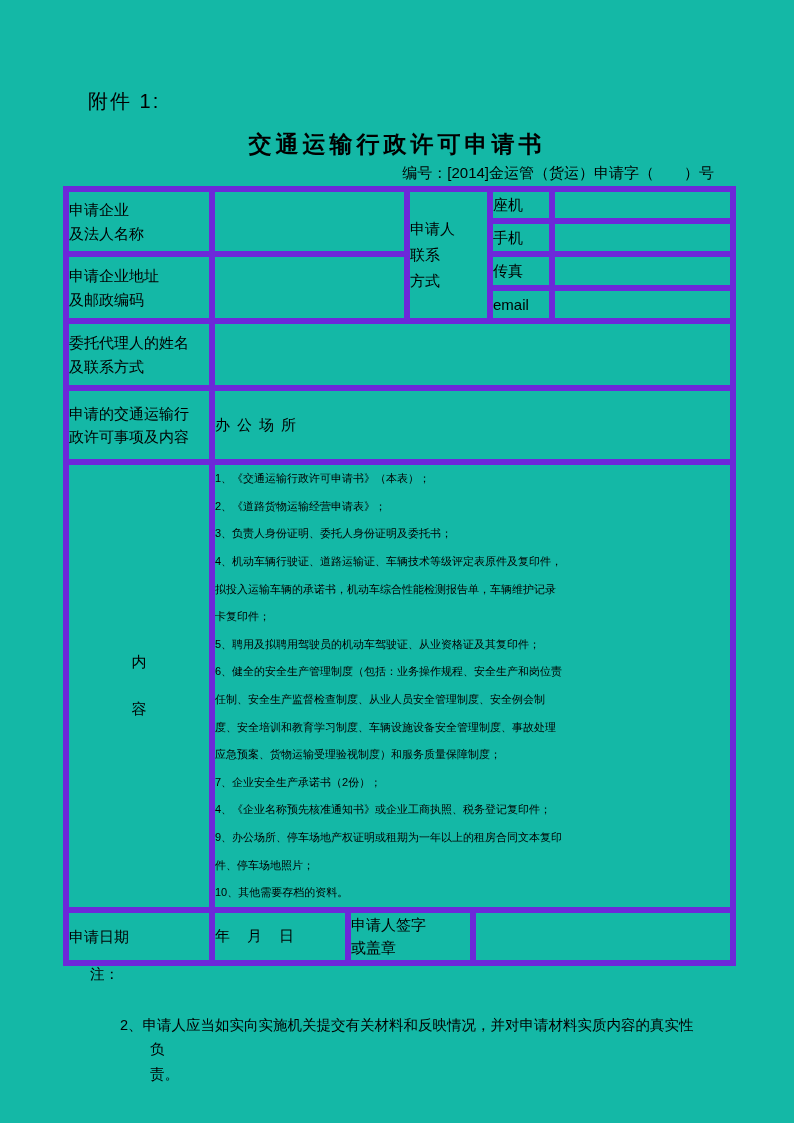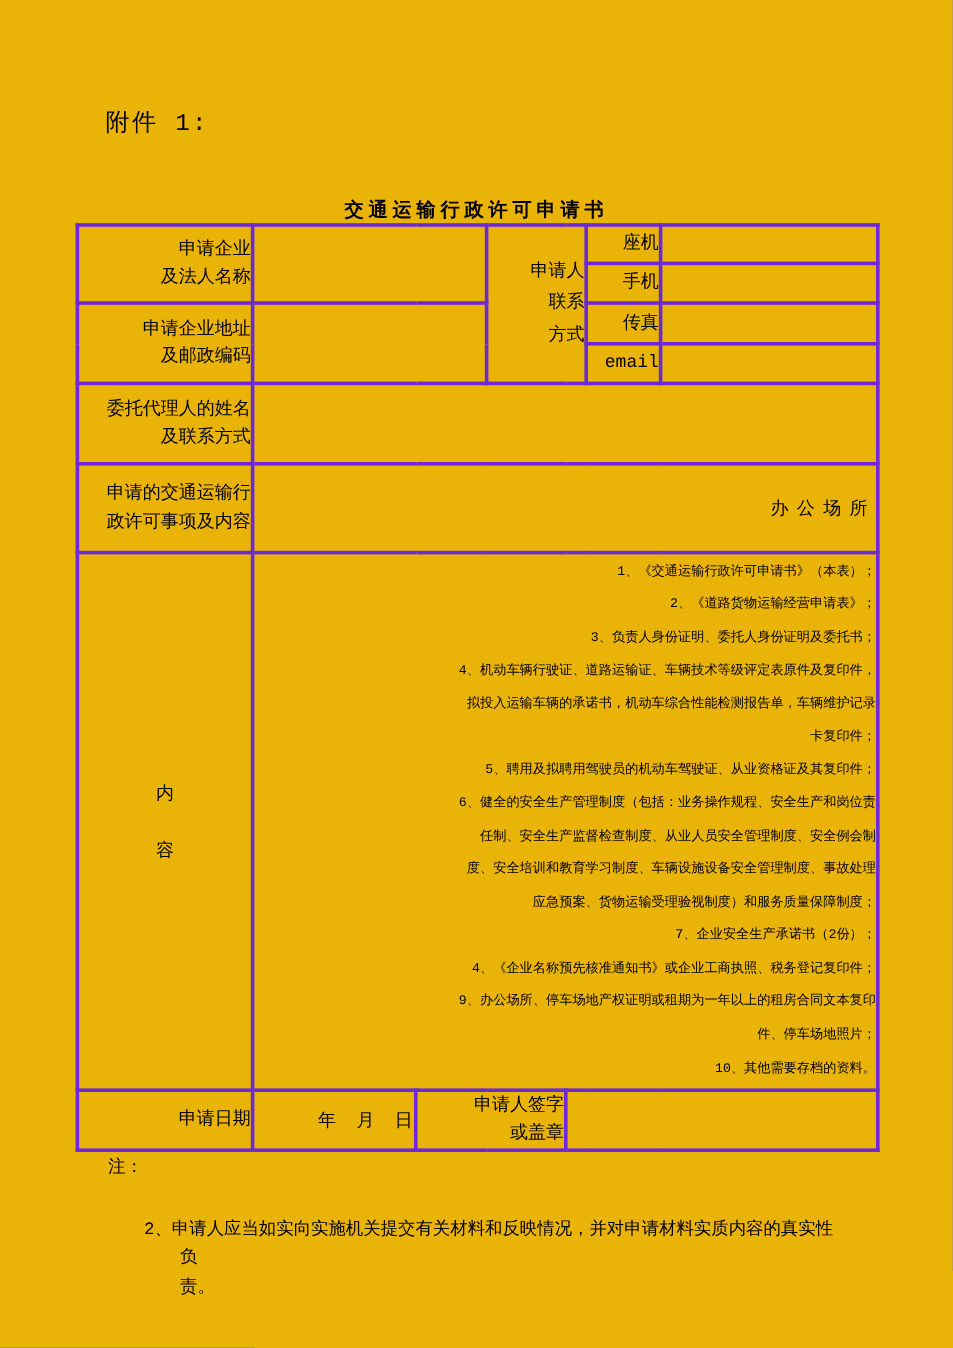--- a/index.html
+++ b/index.html
@@ -1,46 +1,46 @@
 <!DOCTYPE html>
 <html><head>
 <meta charset="utf-8">
 <style>
   html,body{margin:0;padding:0;background:#888;}
   .page{
     position:relative;
     width:794px;height:1123px;
-    background:#eab308;
-    font-family:Liberation Mono, monospace;
+    background:#14b8a6;
+    font-family:Liberation Sans, sans-serif;
     color:#000;
     overflow:hidden;
   }
   .attachment{
     position:absolute;left:88px;top:88px;
     font-size:20px;letter-spacing:2px;
   }
   .doc-title{
     position:absolute;left:0;top:129px;width:100%;
-    text-align:center;font-size:16px;font-weight:bold;letter-spacing:4px;margin-top:36px;
+    text-align:center;font-size:23px;font-weight:bold;letter-spacing:4px;
   }
   .doc-number{
     position:absolute;left:0;top:164px;width:714px;
     text-align:right;font-size:15px;
   }
   table.form{
     position:absolute;left:63px;top:186px;
     width:667px;
     border-collapse:collapse;
     table-layout:fixed;
   }
   table.form{border:2px solid #000;}
   table.form td{
-    border:3px solid #6d28d9;
+    border:6px solid #6d28d9;
     font-size:15px;
-    text-align:right;
+    text-align:left;
     vertical-align:middle;
     padding:0;
     overflow:hidden;
   }
   td.lbl{white-space:pre-line;line-height:1.55;}
   td.contact-lbl{white-space:pre-line;line-height:1.75;}
   td.val{}
   td.freight-val{letter-spacing:7px;padding-right:55px;}
   td.content-lbl{}
   .content-stack{
@@ -72,20 +72,21 @@
 </style>
 </head>
 <body>
 
 <div class="page">
 
   <div class="attachment">附件 1:</div>
 
   <div class="doc-title">交通运输行政许可申请书</div>
 
+  <div class="doc-number">编号：[2014]金运管（货运）申请字（　　）号</div>
 
   <table class="form">
     <colgroup>
       <col style="width:146px">
       <col style="width:136px">
       <col style="width:59px">
       <col style="width:66px">
       <col style="width:17px">
       <col style="width:62px">
       <col style="width:181px">

